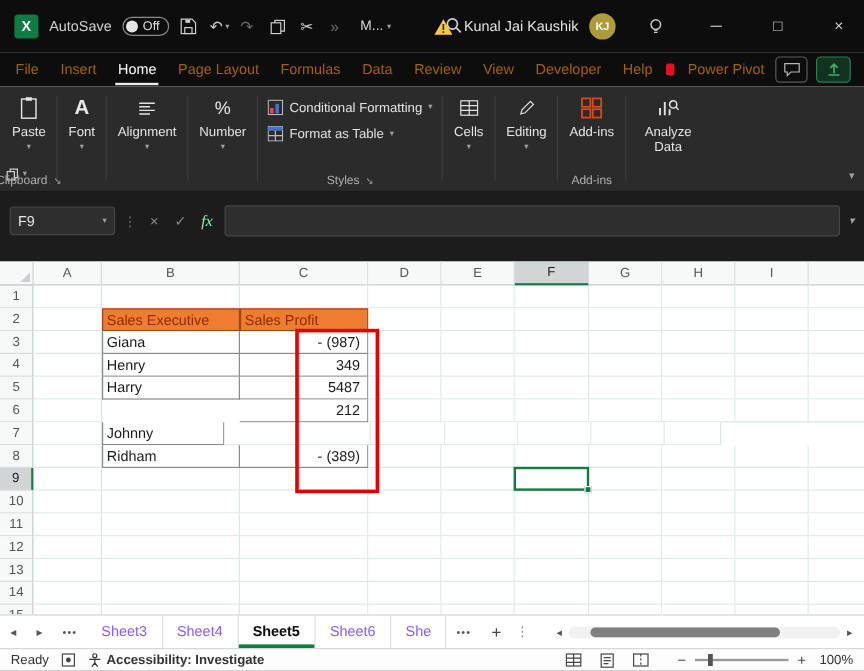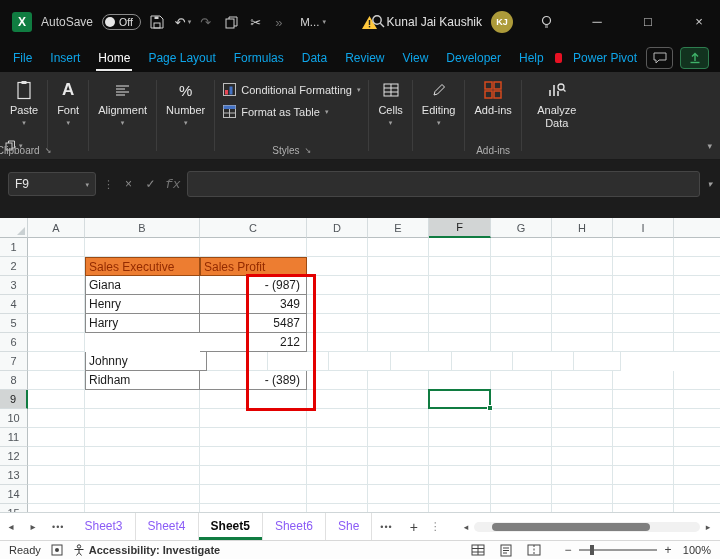--- a/index.html
+++ b/index.html
@@ -20,21 +20,21 @@
   .tb-m{display:inline-flex;align-items:center;gap:3px;font-size:11.5px;color:#d6d6d6;}
   .tb-search{position:absolute;left:371px;top:14px;}
   .tb-right{margin-left:auto;display:flex;align-items:center;gap:9px;}
   .uname{font-size:12px;color:#e2e2e2;}
   .avatar{width:22px;height:22px;border-radius:50%;background:#AD9B3A;color:#fff;font-size:9px;font-weight:bold;display:flex;align-items:center;justify-content:center;}
   .bulb{margin:0 14px 0 18px;display:flex;}
   .wctl{width:42px;height:44px;line-height:44px;text-align:center;font-size:13px;color:#d0d0d0;}
 
   
   .menubar{position:absolute;top:44px;left:0;right:0;height:28px;background:#0d0d0d;display:flex;align-items:center;padding:0 4px;}
-  .mtab{padding:0 9px;line-height:28px;font-size:12px;color:#0ea5e9;position:relative;white-space:nowrap;}
+  .mtab{padding:0 9px;line-height:28px;font-size:12px;color:#a16207;position:relative;white-space:nowrap;}
   .mtab.active{color:#fff;}
   .mtab.active::after{content:'';position:absolute;left:7px;right:7px;bottom:1px;height:2px;background:#eaeaea;}
   .red-badge{width:10px;height:10px;background:#E81123;border-radius:2px;margin:0 2px;}
   .menu-spacer{flex:1;}
   .comment-btn,.share-btn{height:22px;border-radius:4px;display:flex;align-items:center;justify-content:center;background:transparent;border:1px solid #5a5a5a;margin-right:7px;}
   .comment-btn{width:36px;}
   .share-btn{width:38px;background:#12331f;border-color:#2e7d4f;}
 
   
   .ribbon{position:absolute;top:72px;left:0;right:0;height:88px;background:#2b2b2b;display:flex;align-items:stretch;padding:0 2px;border-bottom:1px solid #1a1a1a;}
@@ -54,21 +54,21 @@
   .srow{display:flex;align-items:center;gap:5px;font-size:11px;color:#e2e2e2;height:21px;padding:0 4px;white-space:nowrap;}
   .twoline{white-space:normal;text-align:center;width:52px;line-height:1.15;}
   .collapse-chev{position:absolute;right:8px;bottom:8px;font-size:9px;color:#9f9f9f;}
 
   
   .formulabar{position:absolute;top:160px;left:0;right:0;height:58px;background:#1c1c1c;display:flex;align-items:center;gap:7px;padding:0 8px 10px;}
   .namebox{width:88px;height:24px;background:#2e2e2e;border:1px solid #454545;border-radius:3px;display:flex;align-items:center;padding:0 6px;color:#e6e6e6;font-size:12px;}
   .namebox .chev{margin-left:auto;}
   .fdots{color:#777;font-size:11px;}
   .fbtn{color:#8a8a8a;font-size:12px;width:15px;text-align:center;}
-  .fx-i{font-family:Liberation Mono, monospace;font-style:italic;color:#737373;font-size:13px;}
+  .fx-i{font-family:Liberation Serif, serif;font-style:italic;color:#86efac;font-size:13px;}
   .finput{flex:1;height:26px;background:#2e2e2e;border:1px solid #454545;border-radius:3px;color:#e6e6e6;font-size:12px;line-height:24px;padding:0 6px;}
   .fexp{color:#9f9f9f;font-size:9px;}
 
   
   .sheet{position:absolute;top:218px;left:0;width:720px;height:294px;background:#fff;overflow:hidden;}
   .grid-hdr-row{display:flex;height:20px;}
   .corner{width:28px;height:20px;background:#f7f9f9;border-right:1px solid #cdd4d6;border-bottom:1px solid #b9c0c2;position:relative;flex-shrink:0;}
   .corner::after{content:'';position:absolute;right:2px;bottom:2px;border-left:8px solid transparent;border-bottom:8px solid #c9d0d2;}
   .col-hdr{height:20px;display:flex;align-items:center;justify-content:center;font-size:11px;color:#50555a;background:#f7f9f9;border-right:1px solid #d5dcde;border-bottom:1px solid #b9c0c2;flex-shrink:0;}
   .col-hdr.sel{background:#d2d5d5;border-bottom:2px solid #107C41;color:#1d1d1d;}
@@ -472,21 +472,21 @@
           <div class="cell" style="width: 61px;"></div>
           <div class="cell" style="width: 62px;"></div>
           <div class="cell" style="width: 61px;"></div>
           <div class="cell" style="width: 61px;"></div>
           <div class="cell" style="width: 61px;"></div>
           <div class="cell" style="width: 47px;"></div>
         </div>
         <div class="grid-row">
           <div class="row-hdr">7</div>
           <div class="cell" style="width: 57px;"></div>
-          <div class="cell tbl tbl-name" style="width: 122px;">Johnny</div>
+          <div class="cell tbl tbl-name" style="width: 102px;">Johnny</div>
           <div class="cell" style="width: 61px;"></div>
           <div class="cell" style="width: 61px;"></div>
           <div class="cell" style="width: 62px;"></div>
           <div class="cell" style="width: 61px;"></div>
           <div class="cell" style="width: 61px;"></div>
           <div class="cell" style="width: 61px;"></div>
           <div class="cell" style="width: 47px;"></div>
         </div>
         <div class="grid-row">
           <div class="row-hdr">8</div>

